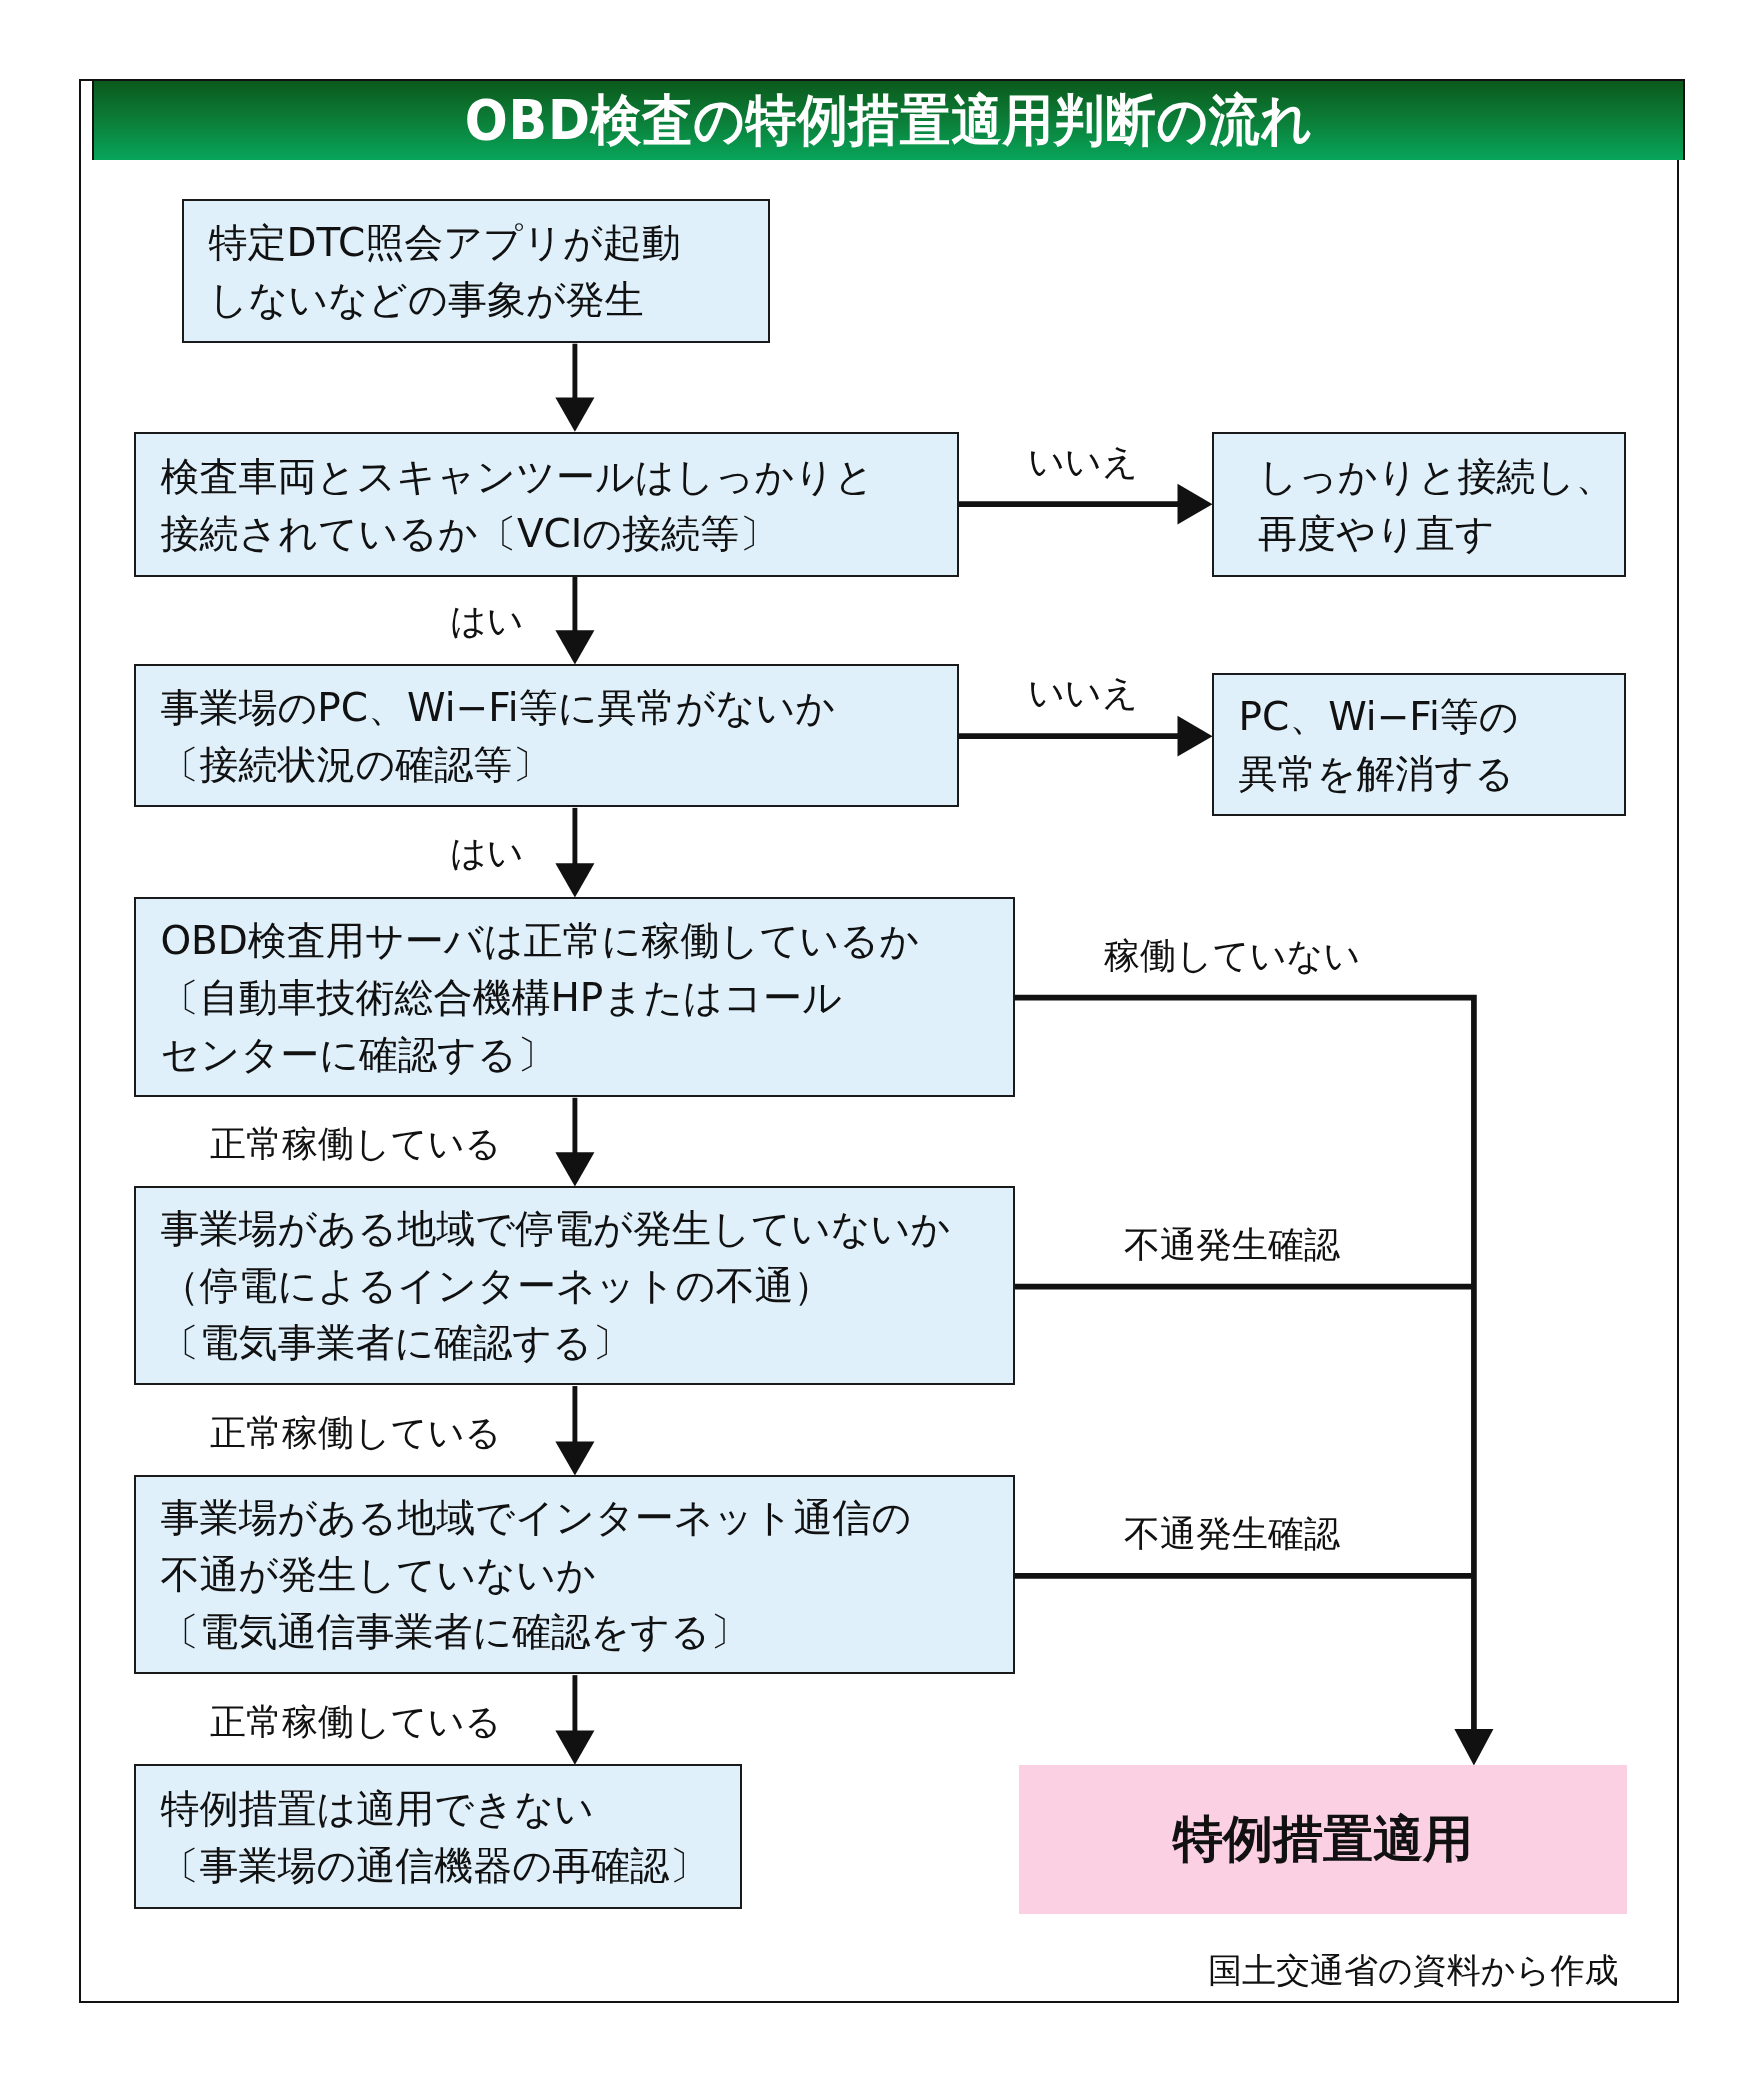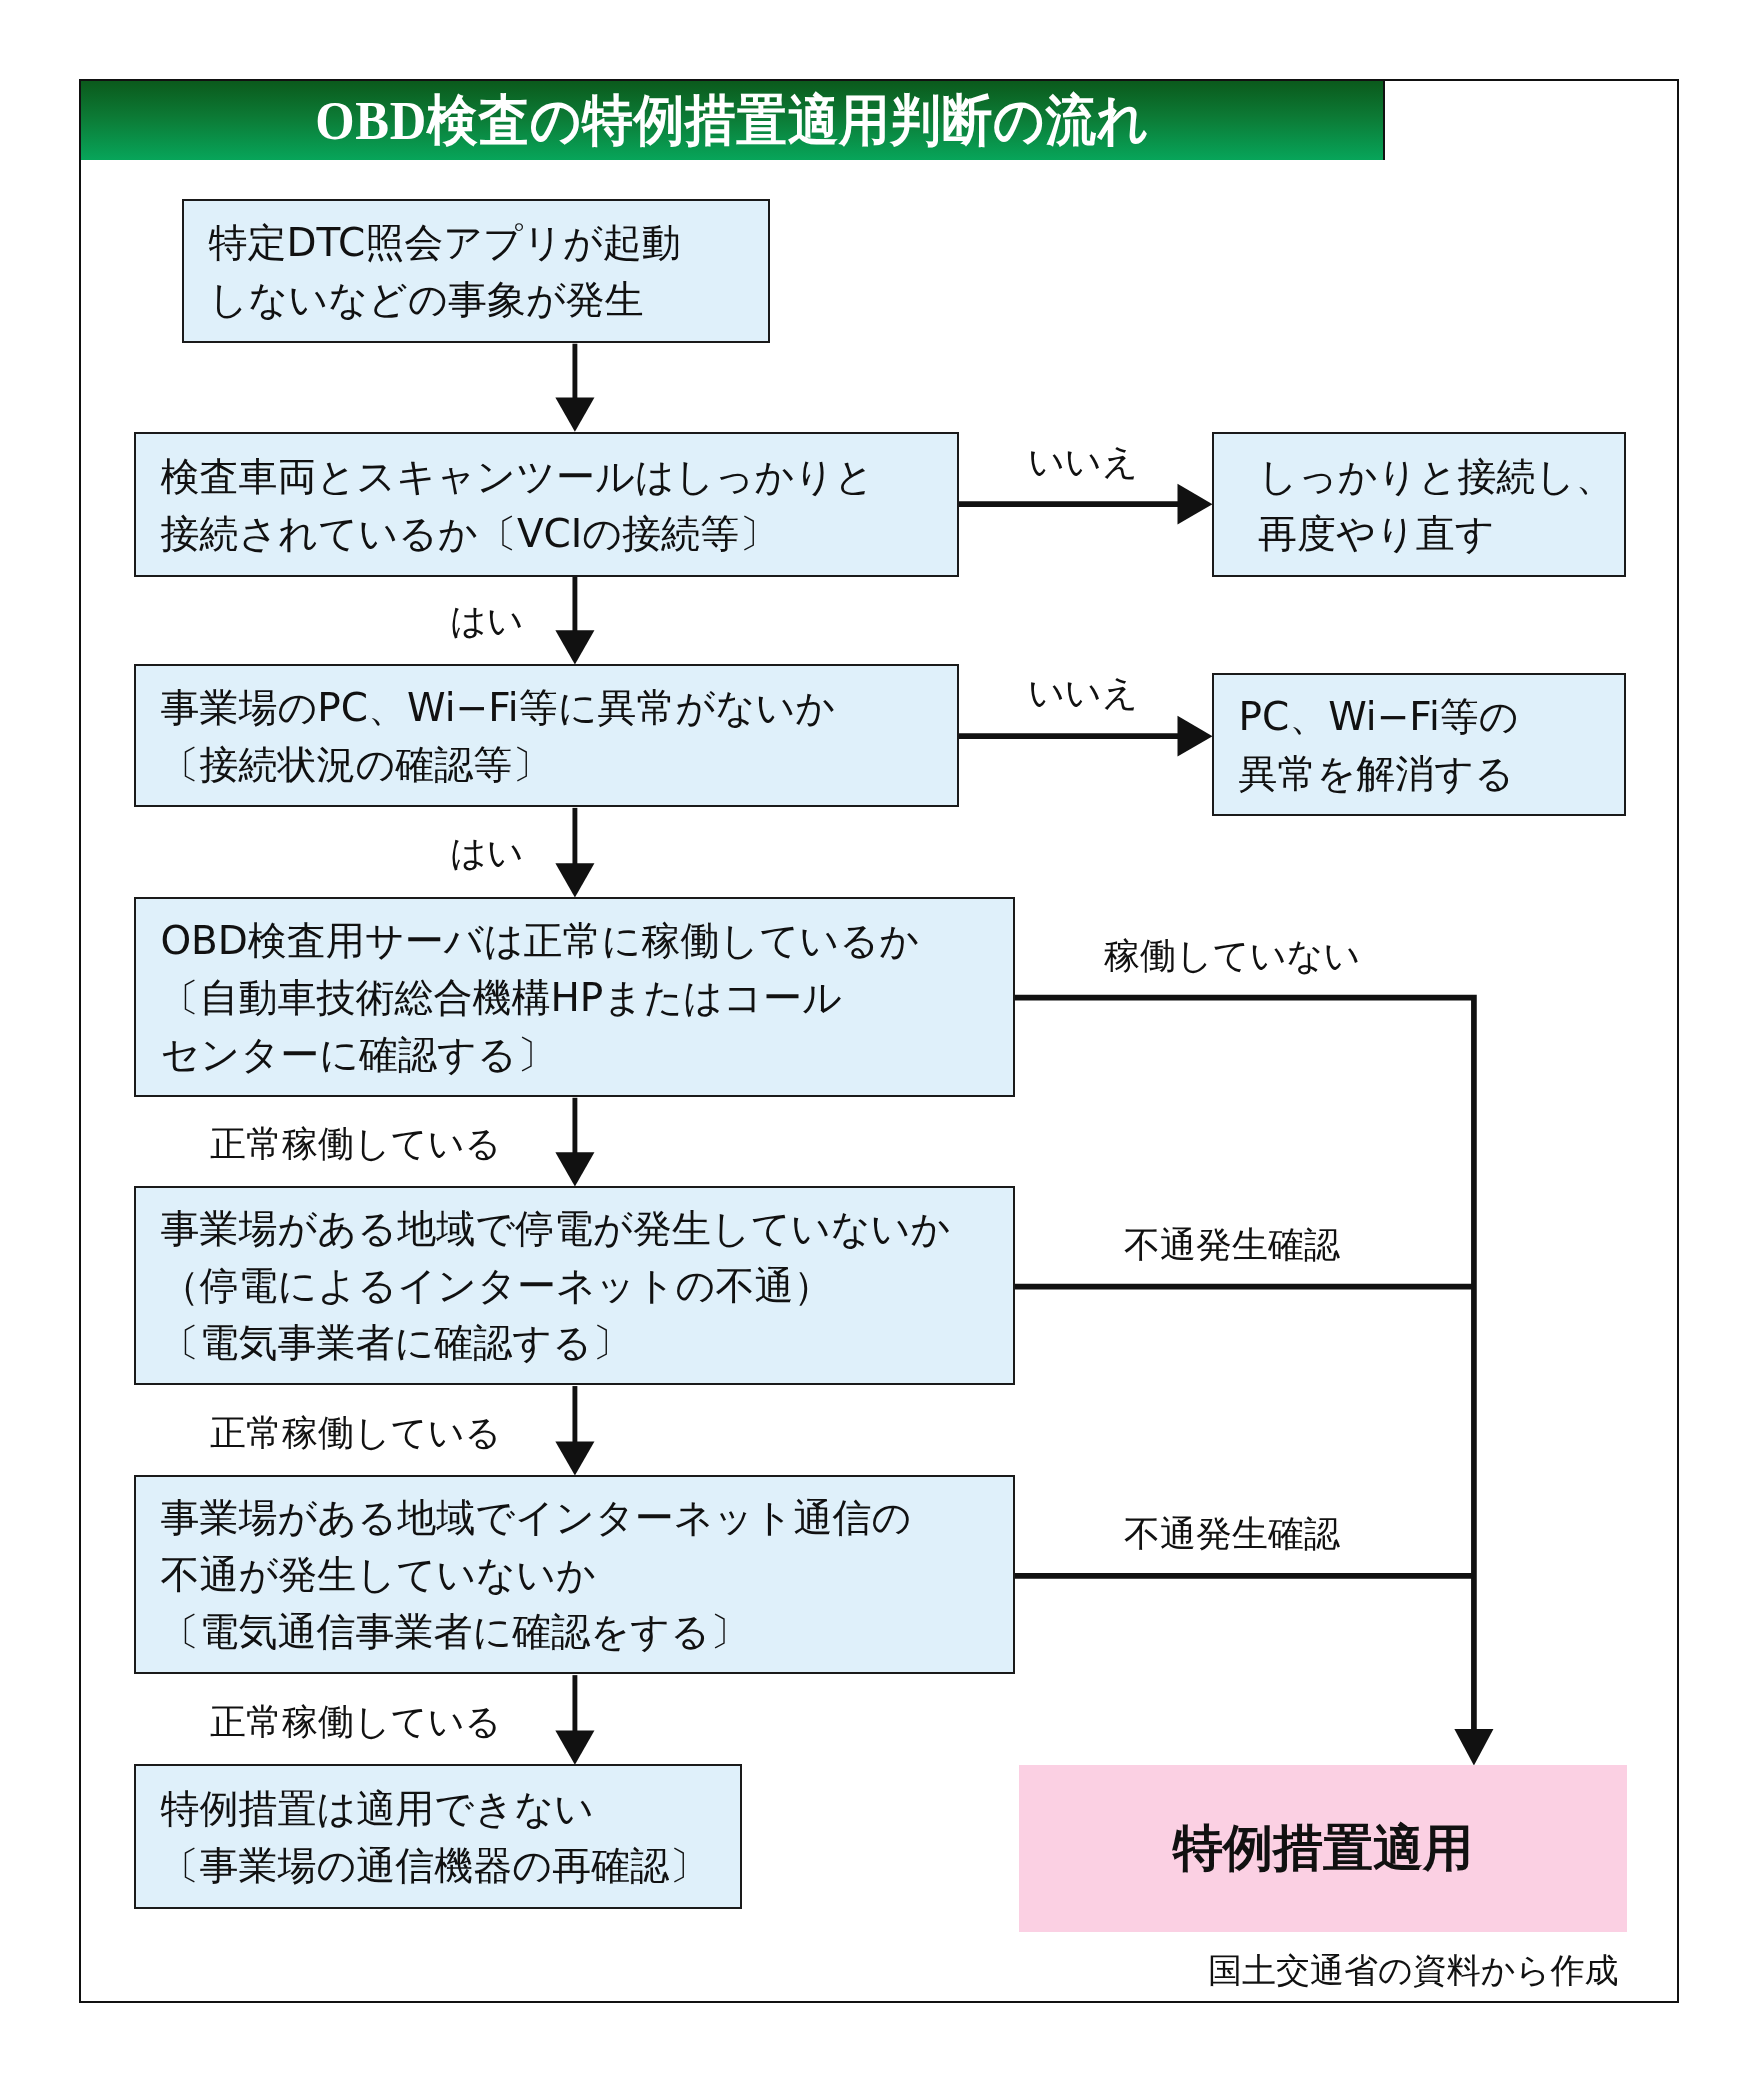--- a/index.html
+++ b/index.html
@@ -1,23 +1,23 @@
 <!DOCTYPE html>
 <html style="font-size:13px"><head>
 <meta charset="utf-8">
 <style>
   html, body { margin:0; padding:0; background:#ffffff; }
   body { width:1763px; height:2084px; position:relative; overflow:hidden;
          font-family:"DejaVu Sans", "Liberation Sans", sans-serif; color:#111; }
   .frame { position:absolute; left:79px; top:79px; width:1600px; height:1924px;
            border:2.4px solid #111; box-sizing:border-box; background:#fff; }
-  .header { position:absolute; left:79px; top:79px; width:1306px; height:81px;
+  .header { position:absolute; left:92px; top:79px; width:1593px; height:81px;
             background:linear-gradient(to bottom, #0b5a1c 0%, #0c7a35 45%, #07a55a 100%);
             border:2.4px solid #111; border-bottom:none; box-sizing:border-box;
-            display:flex; align-items:center; justify-content:center;font-family:Liberation Serif, serif; }
+            display:flex; align-items:center; justify-content:center; }
   .header span { color:#fff; font-weight:bold; font-size:55px; letter-spacing:0.8px;
                  transform:scaleX(0.92); white-space:nowrap; }
   .box { position:absolute; background:#dff0fa; border:2.4px solid #1a1a1a; box-sizing:border-box;
          padding:0 24.4px; display:flex; flex-direction:column; justify-content:center; }
   .box .line { font-size:39px; line-height:57px; white-space:nowrap; }
   .pink { position:absolute; background:#fbd0e3; box-sizing:border-box;
           display:flex; align-items:center; justify-content:center; }
   .pink span { font-size:50px; font-weight:bold; }
   .label { position:absolute; font-size:36px; white-space:nowrap; }
   .source { position:absolute; font-size:34px; white-space:nowrap; }
@@ -100,21 +100,21 @@
   <div class="line">事業場がある地域でインターネット通信の</div>
   <div class="line">不通が発生していないか</div>
   <div class="line">〔電気通信事業者に確認をする〕</div>
 </div>
 
 <div class="box" style="left:134px;top:1764px;width:608px;height:145px;">
   <div class="line">特例措置は適用できない</div>
   <div class="line">〔事業場の通信機器の再確認〕</div>
 </div>
 
-<div class="pink" style="left:1019px;top:1765px;width:608px;height:167px;">
+<div class="pink" style="left:1019px;top:1765px;width:608px;height:149px;">
   <span>特例措置適用</span>
 </div>
 
 <div class="label" style="left:1028px;top:438px;">いいえ</div>
 <div class="label" style="left:450px;top:597px;">はい</div>
 <div class="label" style="left:1028px;top:669px;">いいえ</div>
 <div class="label" style="left:450px;top:829px;">はい</div>
 <div class="label" style="left:1104px;top:932px;">稼働していない</div>
 <div class="label" style="left:210px;top:1120px;">正常稼働している</div>
 <div class="label" style="left:1124px;top:1221px;">不通発生確認</div>

